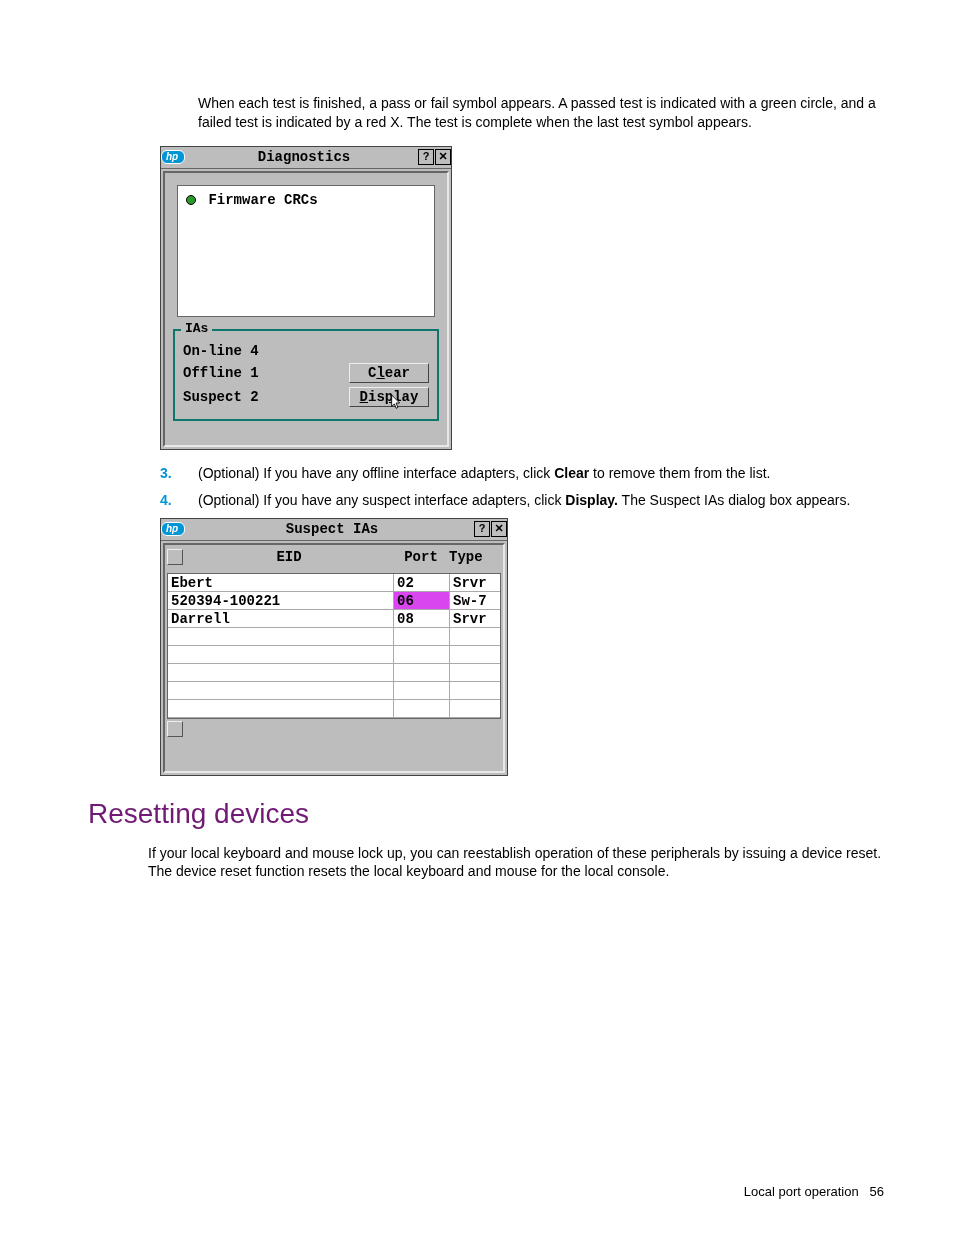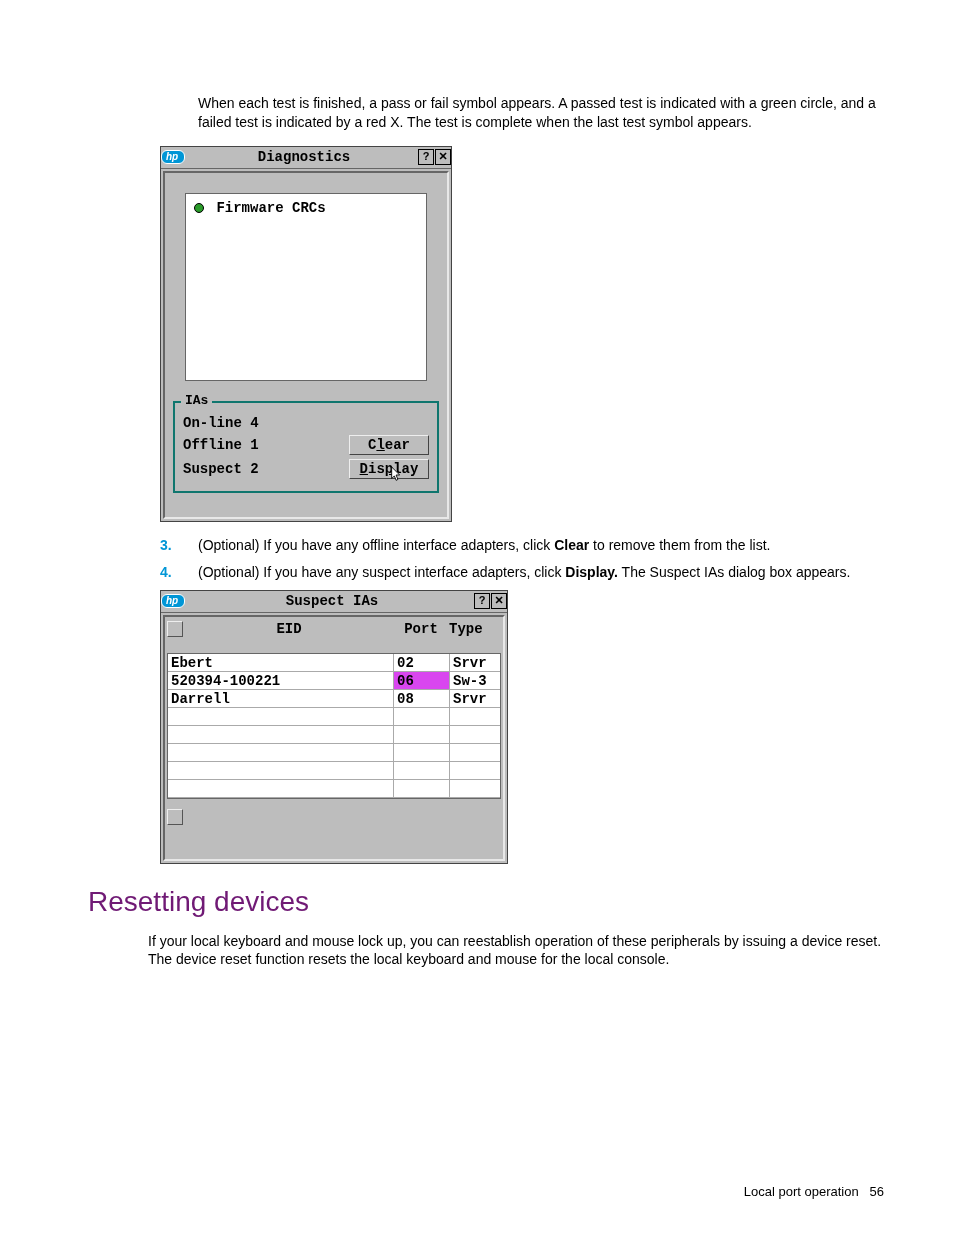--- a/index.html
+++ b/index.html
@@ -108,24 +108,24 @@
     border-left-color: #666;
     border-right-color: #e8e8e8;
     border-bottom-color: #e8e8e8;
     margin: 2px;
   }
 
   
   .diag { width: 292px; }
   .diag-list {
     background: #fff;
-    height: 188px;
+    height: 132px;
     padding: 6px 8px;
     border: 1px solid #666;
-    margin: 20px;
+    margin: 12px;
   }
   .pass-dot {
     display: inline-block;
     width: 10px; height: 10px;
     border-radius: 50%;
     background: #2a9b2a;
     border: 1px solid #000;
     margin-right: 4px;
     vertical-align: middle;
   }
@@ -184,21 +184,21 @@
     width: 16px; height: 16px;
     margin: 0 2px;
     background: #bdbdbd;
     border-top: 1px solid #eee;
     border-left: 1px solid #eee;
     border-right: 1px solid #555;
     border-bottom: 1px solid #555;
   }
   .susp-table {
     background: #fff;
-    margin: 8px 2px;
+    margin: 0 2px;
     border: 1px solid #666;
   }
   .susp-row {
     display: flex;
     height: 18px;
     line-height: 18px;
     border-bottom: 1px solid #aaa;
   }
   .susp-row .cell { border-right: 1px solid #aaa; padding: 0 3px; overflow: hidden; white-space: nowrap; }
   .c-eid  { flex: 1; }
@@ -288,21 +288,21 @@
       </div>
       <div class="susp-table" id="susp-table">
           <div class="susp-row">
             <span class="cell c-eid">Ebert</span>
             <span class="cell c-port">02</span>
             <span class="cell c-type">Srvr</span>
           </div>
           <div class="susp-row">
             <span class="cell c-eid">520394-100221</span>
             <span class="cell c-port hl">06</span>
-            <span class="cell c-type">Sw-3</span>
+            <span class="cell c-type">Sw-7</span>
           </div>
           <div class="susp-row">
             <span class="cell c-eid">Darrell</span>
             <span class="cell c-port">08</span>
             <span class="cell c-type">Srvr</span>
           </div>
           <div class="susp-row">
             <span class="cell c-eid"></span>
             <span class="cell c-port"></span>
             <span class="cell c-type"></span>

